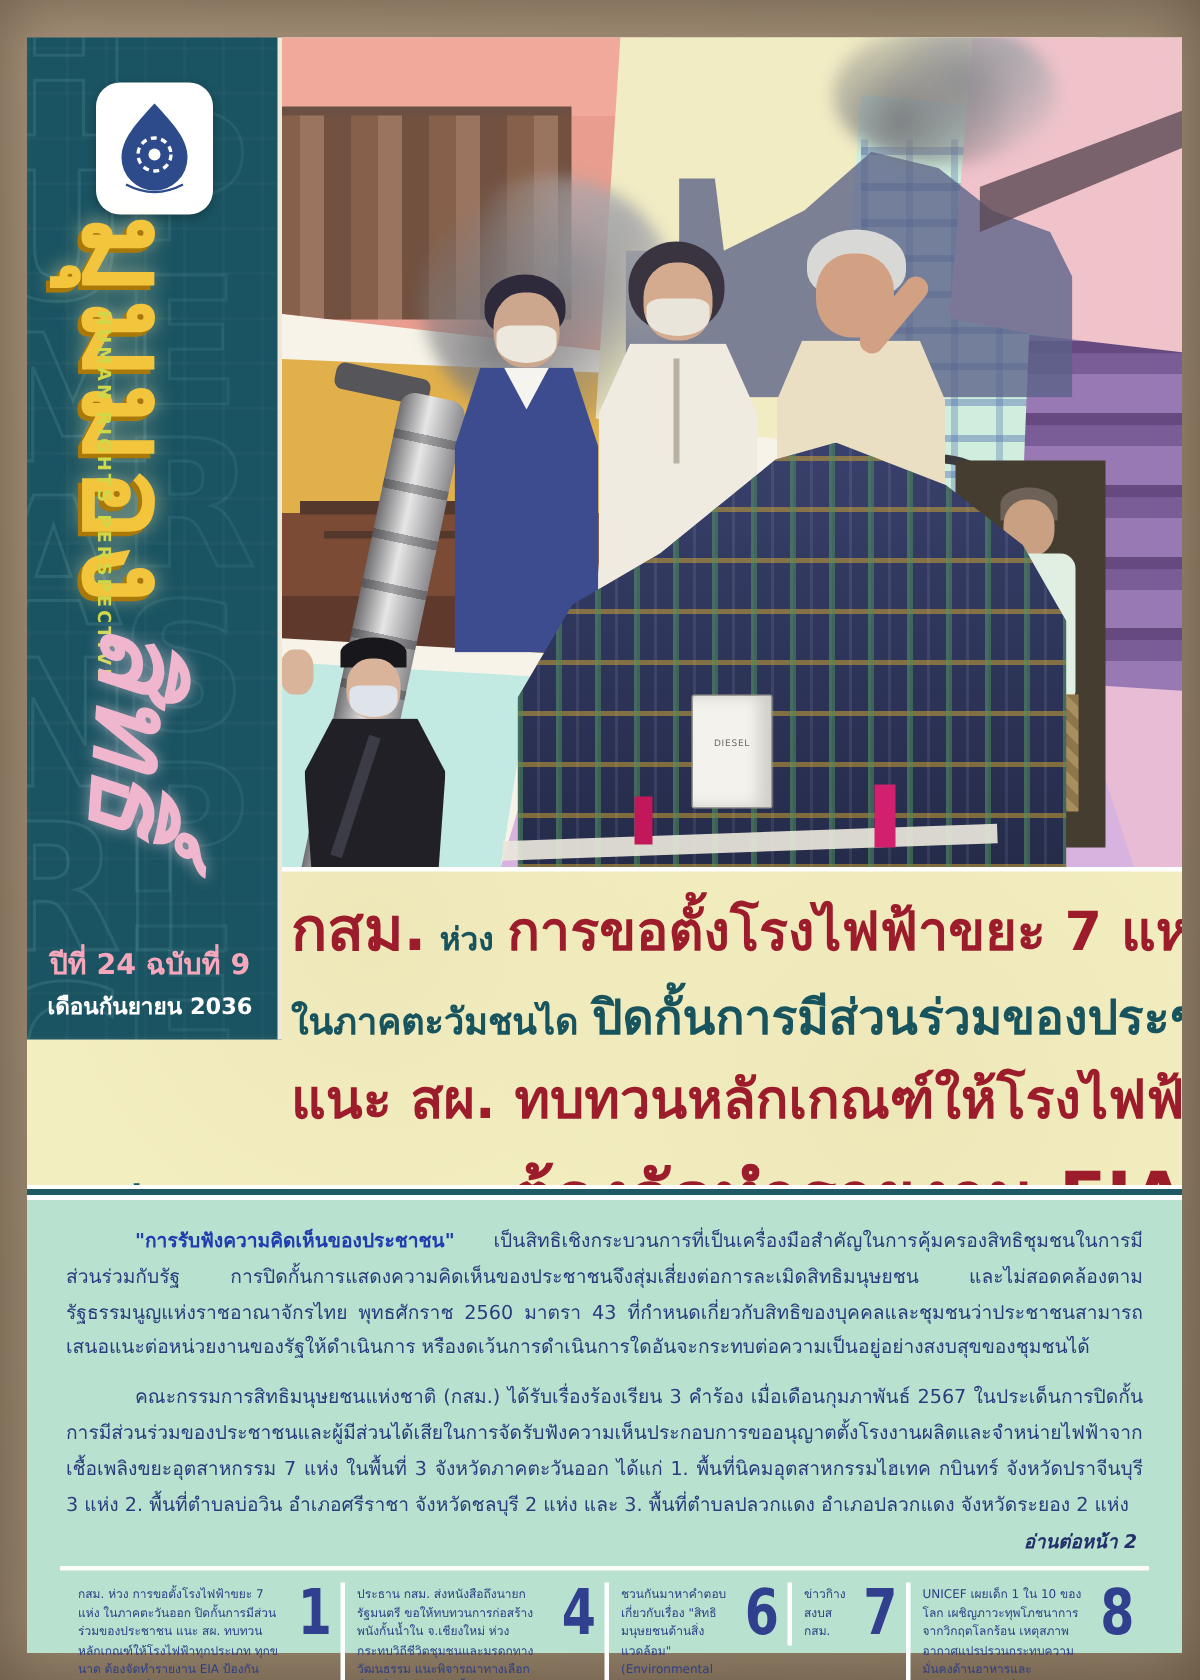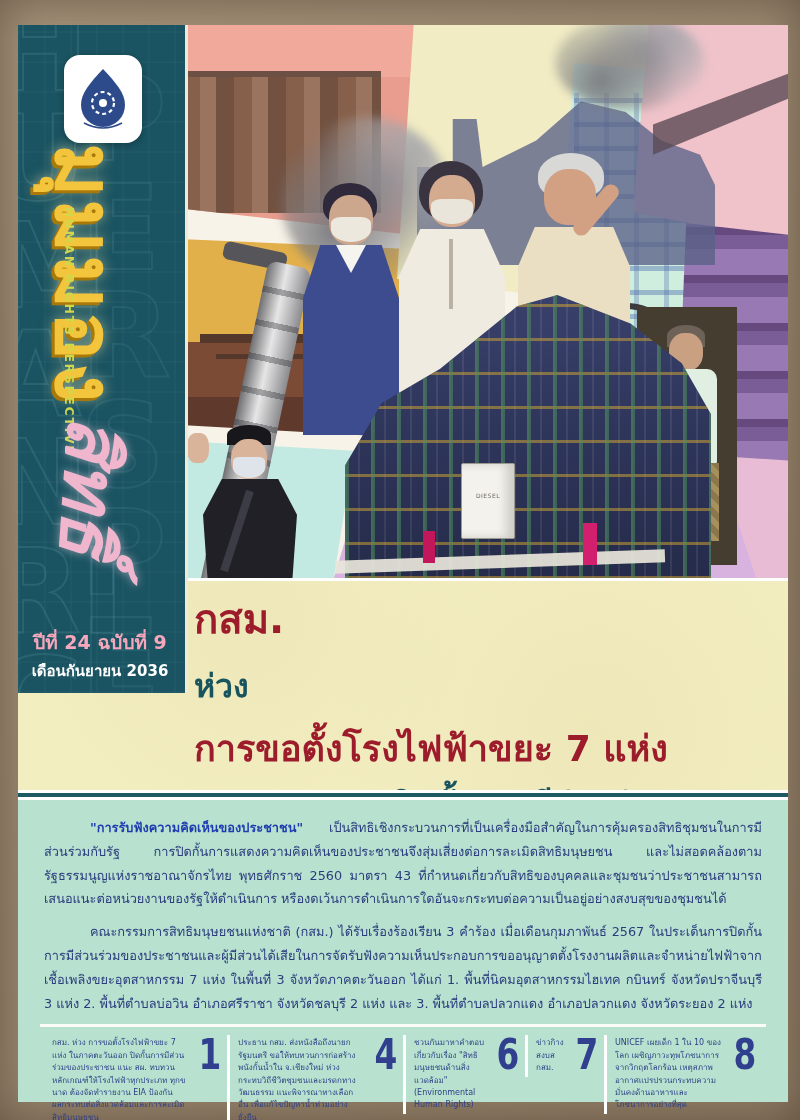--- a/index.html
+++ b/index.html
@@ -165,28 +165,28 @@
   .issue { position:absolute; left:0; right:3px; bottom:10px; text-align:center; }
   .issue-line1 { color:#f6a7bc; font-size:19px; font-weight:800; }
   .issue-line2 { color:#ffffff; font-size:15px; font-weight:700; margin-top:2px; }
 
   
   .band { position:absolute; left:18px; top:578px; width:770px; height:212px;
           background:#f3eec0; border-top:3px solid #fff; z-index:2; overflow:hidden;
           background-image:radial-gradient(circle at 30% 20%,rgba(160,140,90,.07),transparent 40%),
                            radial-gradient(circle at 75% 70%,rgba(160,140,90,.07),transparent 45%); }
   .band .ln { display:flex; align-items:baseline; white-space:nowrap; }
-  .ln-1 { margin:6px 17px 0 176px; gap:9px;flex-direction:column; }
+  .ln-1 { margin:6px 17px 0 176px; gap:9px; }
   .ln-2 { margin:1px 0 0 176px; gap:9px; }
   .ln-3 { margin:1px 0 0 176px; }
   .ln-4 { margin:0 0 0 14px; gap:10px; justify-content:center; }
   .red  { color:#9d1c2c; font-weight:800; }
   .teal { color:#17545e; font-weight:800; }
   .t-ksm  { font-size:40px; }
-  .t-huang{ font-size:32px; }
+  .t-huang{ font-size:21px; }
   .t-l1   { font-size:36px; }
   .t-east { font-size:24px; }
   .t-l2   { font-size:32px; }
   .t-l3   { font-size:36px; }
   .t-l4t  { font-size:34px; }
   .t-l4r  { font-size:46px; }
 
   .sep { position:absolute; left:18px; top:790px; width:770px; height:12px; z-index:2;
          background:linear-gradient(to bottom,#ffffff 0 3px,#1d5a64 3px 7px,#ffffff 7px 10px,#b8e2cf 10px); }
 
@@ -322,20 +322,21 @@
       <span class="red t-l4r">ต้องจัดทำรายงาน EIA</span>
     </div>
 
   </div>
 
   <div class="sep"></div>
 
   <section class="article">
     <p><span class="lead">"การรับฟังความคิดเห็นของประชาชน"</span><span> เป็นสิทธิเชิงกระบวนการที่เป็นเครื่องมือสำคัญในการคุ้มครองสิทธิชุมชนในการมีส่วนร่วมกับรัฐ การปิดกั้นการแสดงความคิดเห็นของประชาชนจึงสุ่มเสี่ยงต่อการละเมิดสิทธิมนุษยชน และไม่สอดคล้องตามรัฐธรรมนูญแห่งราชอาณาจักรไทย พุทธศักราช 2560 มาตรา 43 ที่กำหนดเกี่ยวกับสิทธิของบุคคลและชุมชนว่าประชาชนสามารถเสนอแนะต่อหน่วยงานของรัฐให้ดำเนินการ หรืองดเว้นการดำเนินการใดอันจะกระทบต่อความเป็นอยู่อย่างสงบสุขของชุมชนได้</span></p>
     <p>คณะกรรมการสิทธิมนุษยชนแห่งชาติ (กสม.) ได้รับเรื่องร้องเรียน 3 คำร้อง เมื่อเดือนกุมภาพันธ์ 2567 ในประเด็นการปิดกั้นการมีส่วนร่วมของประชาชนและผู้มีส่วนได้เสียในการจัดรับฟังความเห็นประกอบการขออนุญาตตั้งโรงงานผลิตและจำหน่ายไฟฟ้าจากเชื้อเพลิงขยะอุตสาหกรรม 7 แห่ง ในพื้นที่ 3 จังหวัดภาคตะวันออก ได้แก่ 1. พื้นที่นิคมอุตสาหกรรมไฮเทค กบินทร์ จังหวัดปราจีนบุรี 3 แห่ง 2. พื้นที่ตำบลบ่อวิน อำเภอศรีราชา จังหวัดชลบุรี 2 แห่ง และ 3. พื้นที่ตำบลปลวกแดง อำเภอปลวกแดง จังหวัดระยอง 2 แห่ง</p>
+    <div class="readmore">อ่านต่อหน้า 2</div>
     <div class="rule"></div>
 
     <div class="teasers">
       <div class="teaser tz-1">
         <div class="t-text">กสม. ห่วง การขอตั้งโรงไฟฟ้าขยะ 7 แห่ง ในภาคตะวันออก ปิดกั้นการมีส่วนร่วมของประชาชน แนะ สผ. ทบทวนหลักเกณฑ์ให้โรงไฟฟ้าทุกประเภท ทุกขนาด ต้องจัดทำรายงาน EIA ป้องกันผลกระทบต่อสิ่งแวดล้อมและการละเมิดสิทธิมนุษยชน</div>
         <div class="t-num">1</div>
       </div>
       <div class="teaser tz-4">
         <div class="t-text">ประธาน กสม. ส่งหนังสือถึงนายกรัฐมนตรี ขอให้ทบทวนการก่อสร้างพนังกั้นน้ำใน จ.เชียงใหม่ ห่วง กระทบวิถีชีวิตชุมชนและมรดกทางวัฒนธรรม แนะพิจารณาทางเลือกอื่น เพื่อแก้ไขปัญหาน้ำท่วมอย่างยั่งยืน</div>
         <div class="t-num">4</div>

